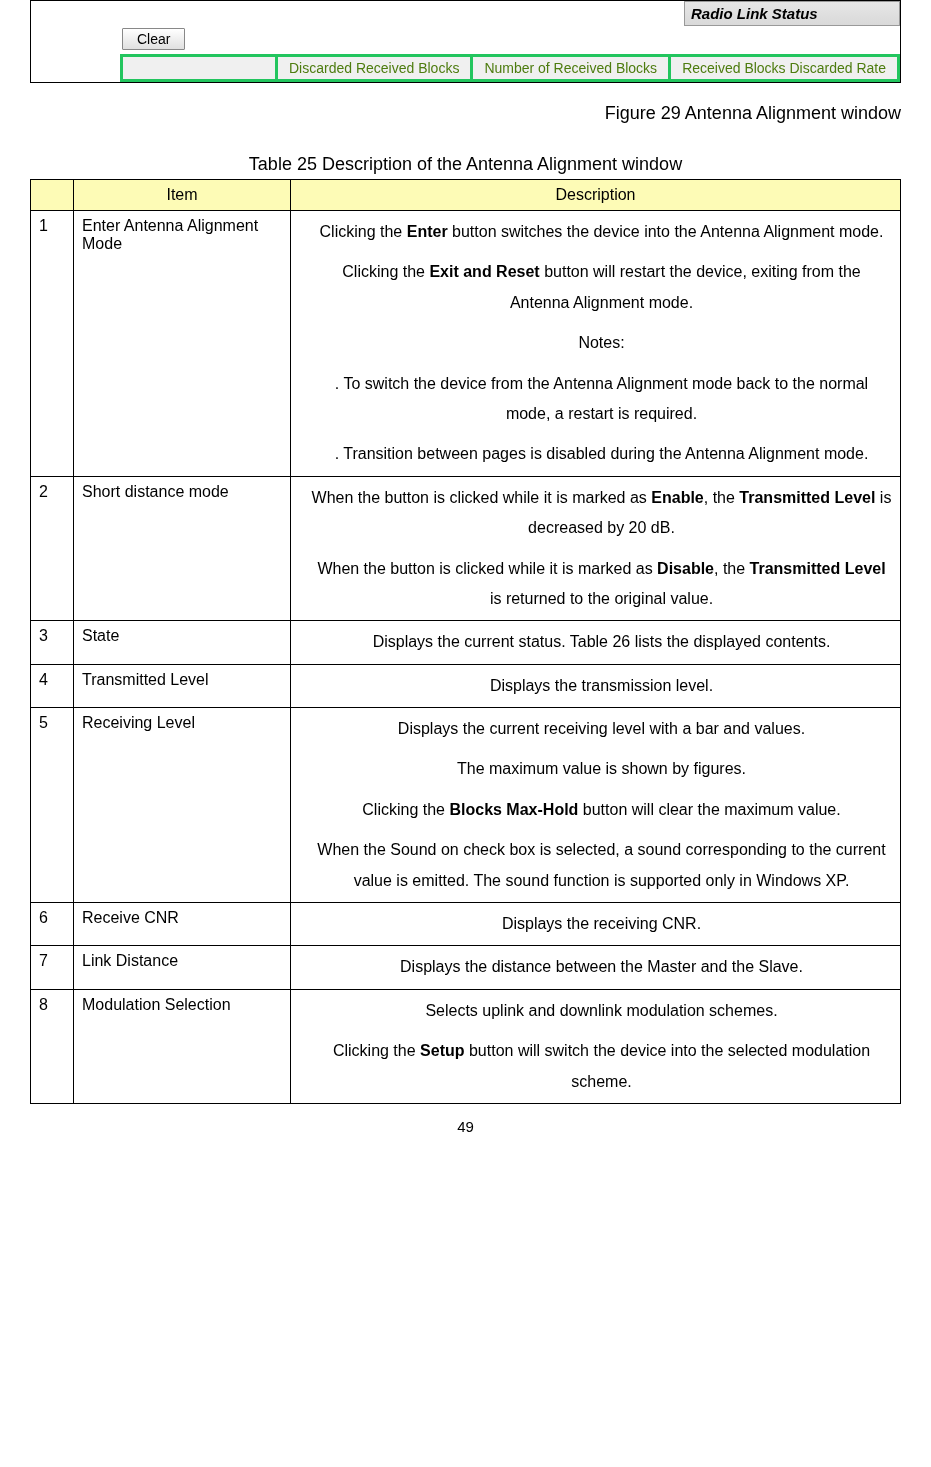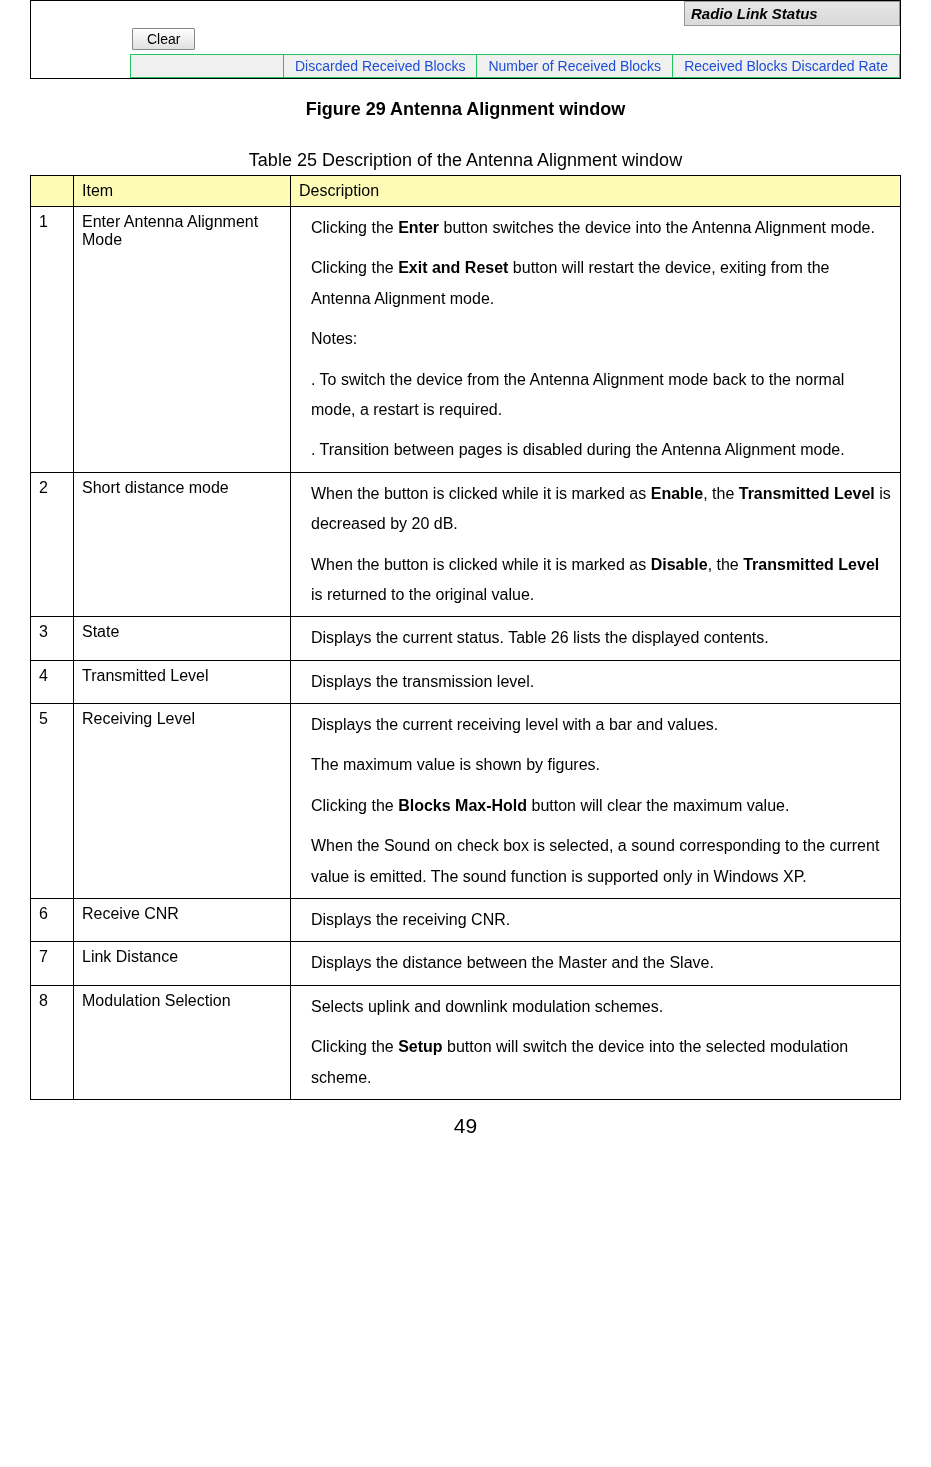--- a/index.html
+++ b/index.html
@@ -32,52 +32,53 @@
     margin:2px 0 4px 2px;
     font-size:14px;
     cursor:pointer;
   }
   table.status {
     border-collapse:collapse;
     width:100%;
     font-size:14px;
   }
   table.status th, table.status td {
-    border:1px solid #22c55e;
+    border:3px solid #22c55e;
     padding:3px 11px;
-    color:#1d4ed8;
+    color:#4d7c0f;
     background:#f5f5f5;
     text-align:left;
     font-weight:normal;
   }
   table.status th { text-align:center; background:#f0f0f0;}
   .fig-outer { border:1px solid #000; padding:0;}
-  .caption { text-align:center; font-size:18px; margin:20px 0 30px 0;font-weight:bold;}
+  .caption { text-align:right; font-size:18px; margin:20px 0 30px 0;}
   .tab-caption { text-align:center; font-size:18px; margin:20px 0 4px 0;}
   
   table.desc {
     border-collapse:collapse;
     width:100%;
     font-size:16px;
   }
   table.desc th, table.desc td {
     border:1px solid #000;
     padding:6px 8px;
     vertical-align:top;
     text-align:left;
   }
   table.desc th {
     background:#fdfbb6;
     font-weight:normal;
+    text-align:center;
   }
   table.desc td.num { width:26px; }
   table.desc td.item { width:200px; }
-  .desc-para { margin:0 0 10px 12px; line-height:1.9;}
+  .desc-para { margin:0 0 10px 12px; line-height:1.9;text-align:center;}
   .desc-para:last-child{margin-bottom:0;}
-  .pagenum { text-align:center; margin-top:14px; font-size:21px;}
+  .pagenum { text-align:center; margin-top:14px; font-size:15px;}
 </style>
 </head>
 <body>
 
 <div class="fig-outer">
   <div class="rl-row">
     <div class="rl-label">Radio Link Status</div>
     <div class="rl-right">
       <span class="clear-btn">Clear</span>
       <table class="status">

